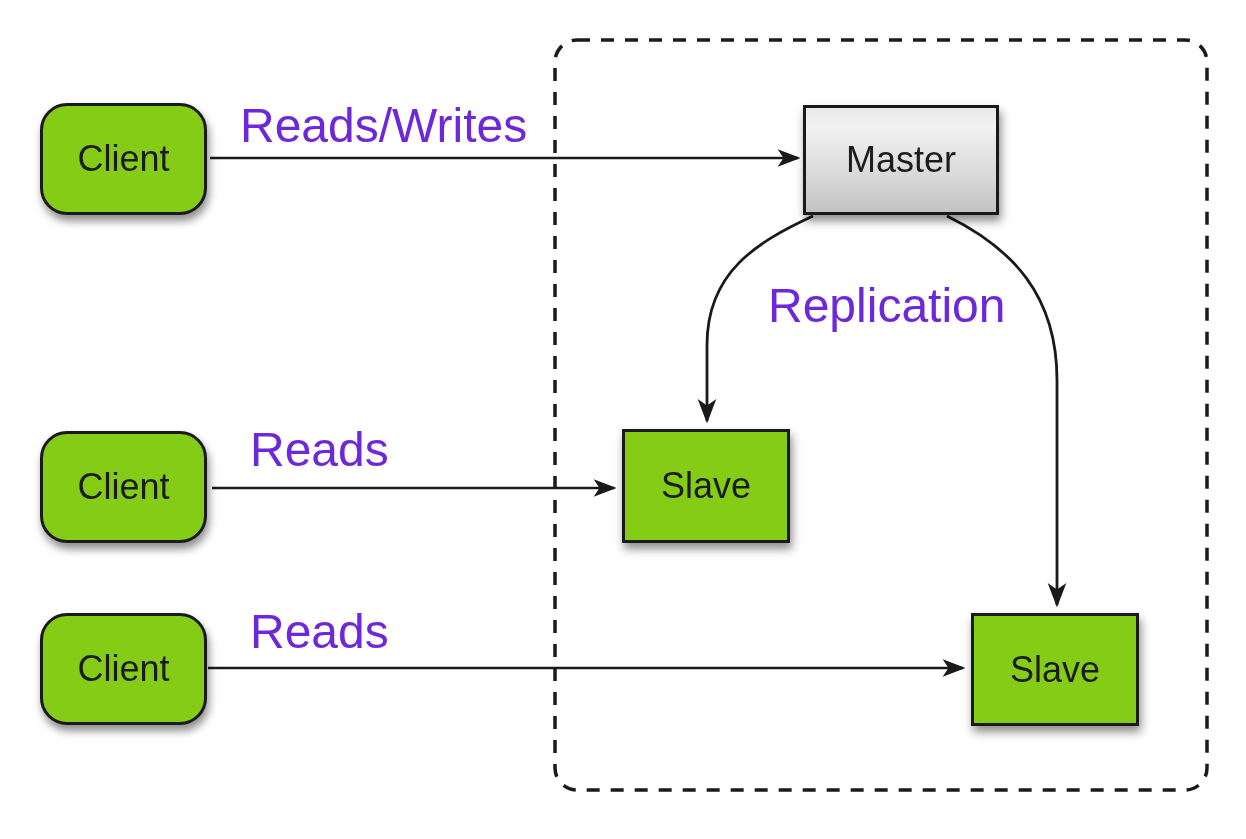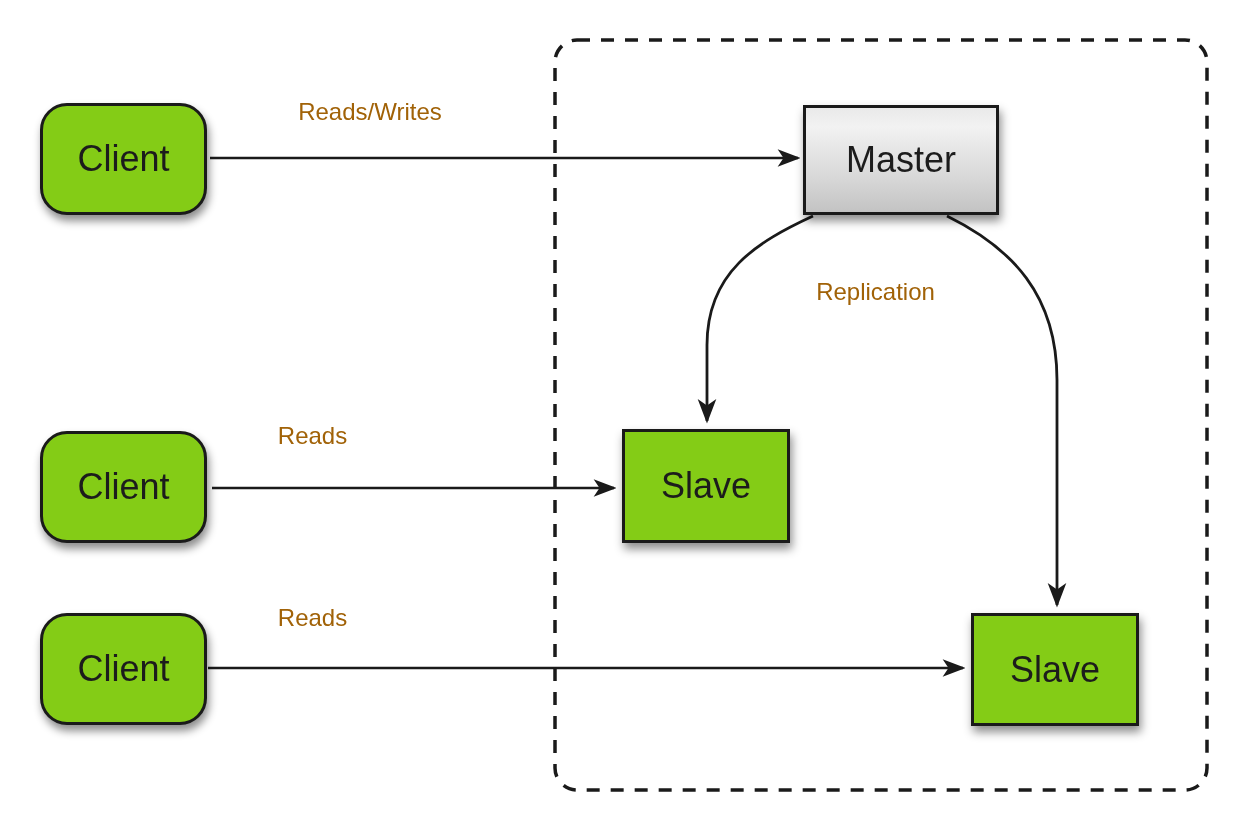--- a/index.html
+++ b/index.html
@@ -57,22 +57,22 @@
     height: 114px;
   }
   .slave-2 {
     left: 971px;
     top: 613px;
     width: 168px;
     height: 113px;
   }
   .edge-label {
     position: absolute;
-    font-size: 24px;
-    color: #a16207;
+    font-size: 48px;
+    color: #6d28d9;
     text-align: center;
     white-space: nowrap;
   }
   .lbl-reads-writes { left: 240px; top: 98px;  width: 260px; }
   .lbl-replication  { left: 768px; top: 258px; width: 215px; margin-top: 20px; }
   .lbl-reads-mid    { left: 250px; top: 422px; width: 125px; }
   .lbl-reads-bottom { left: 250px; top: 604px; width: 125px; }
 </style>
 </head>
 <body>

